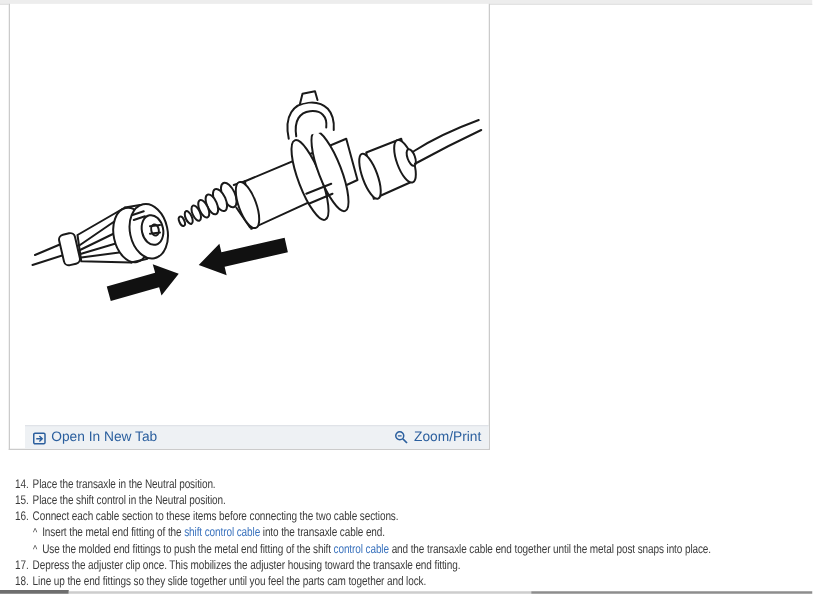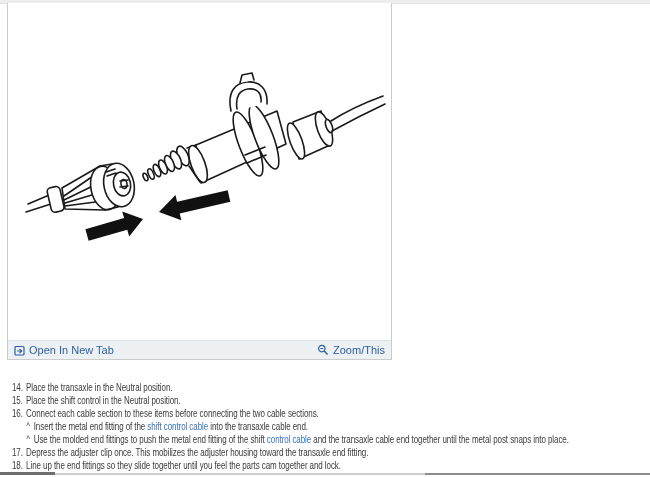--- a/index.html
+++ b/index.html
@@ -8,21 +8,21 @@
     background:#ffffff;
     font-family:"Liberation Sans","DejaVu Sans",sans-serif;
   }
   .top-strip{position:absolute;left:0;top:0;width:650px;height:3px;background:#ededed;border-bottom:1px solid #e3e3e3;}
   .image-panel{
     position:absolute;left:7px;top:3px;width:385px;height:357px;box-sizing:border-box;
     background:#ffffff;border:1px solid #cbcbcb;border-top:none;
   }
   .diagram-area{position:absolute;left:0;top:0;right:0;bottom:19px;overflow:hidden;}
   .panel-footer{
-    position:absolute;left:0;right:0;bottom:0;height:19px;background:var(--footer-bg,#eef1f4);
+    position:absolute;left:12px;right:0;bottom:0;height:19px;background:var(--footer-bg,#eef1f4);
     border-top:1px solid #e0e3e8;display:flex;justify-content:space-between;
     padding:2px 6px;box-sizing:border-box;
   }
   .footer-link{
     display:flex;align-items:center;gap:4px;color:var(--footer-link,#2b5f9e);
     font-size:11px;text-decoration:none;cursor:pointer;white-space:nowrap;
   }
   .footer-link svg{display:block;}
   .instructions{
     position:absolute;left:12px;top:381px;width:800px;
@@ -108,21 +108,21 @@
         <path d="M3,6 L7.5,6 M5.5,3.8 L7.8,6 L5.5,8.2" fill="none" stroke="#2b5f9e" stroke-width="1.1"></path>
       </svg>
       <span>Open In New Tab</span>
     </a>
     <a class="footer-link">
       <svg width="12" height="12" viewBox="0 0 12 12">
         <circle cx="4.8" cy="4.6" r="3.2" fill="none" stroke="#2b5f9e" stroke-width="1.2"></circle>
         <path d="M3.3,4.6 L6.3,4.6" stroke="#2b5f9e" stroke-width="1"></path>
         <path d="M7.2,7 L10.6,10.4" stroke="#2b5f9e" stroke-width="1.4"></path>
       </svg>
-      <span>Zoom/This</span>
+      <span>Zoom/Print</span>
     </a>
   </div>
 </div>
 
 <div class="instructions">
   <div class="row">
     <span class="num">14.</span><span>Place the transaxle in the Neutral position.</span>
   </div>
   <div class="row">
     <span class="num">15.</span><span>Place the shift control in the Neutral position.</span>

